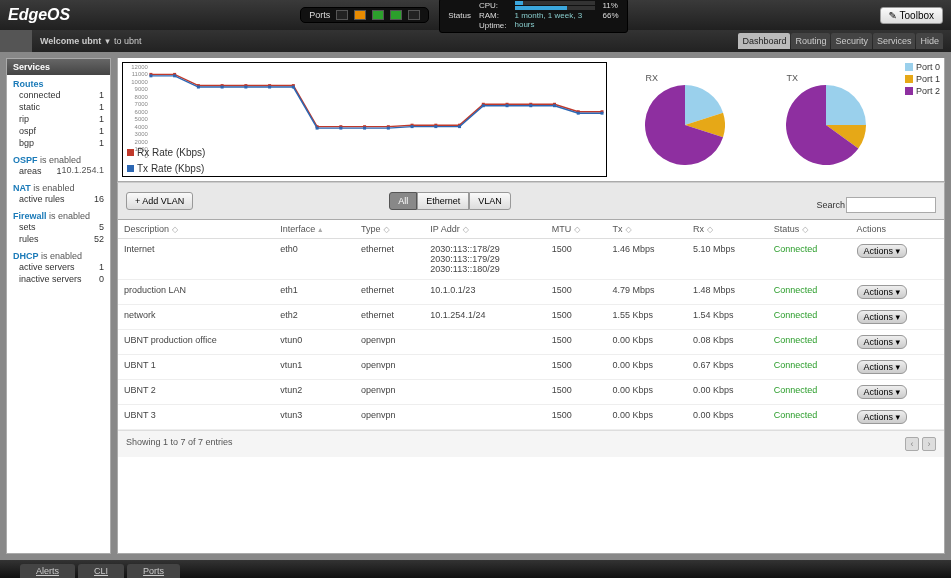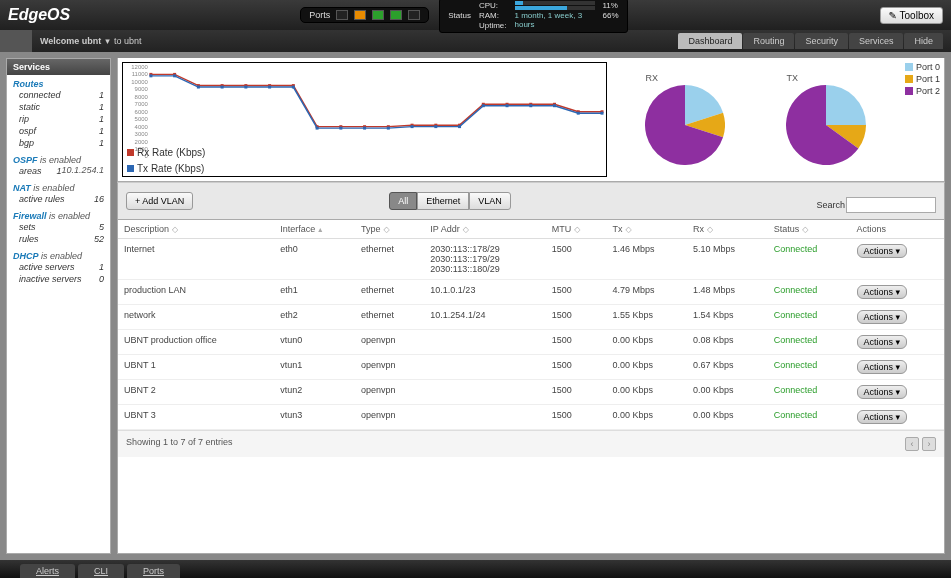--- a/index.html
+++ b/index.html
@@ -11,27 +11,27 @@
   .port-sq.on1 { background: #e68a00; }
   .port-sq.on2 { background: #2ca02c; }
   .status-box { margin-left: 10px; background: #111; border: 1px solid #000; border-radius: 3px; padding: 2px 8px; display: flex; align-items: center; gap: 8px; font-size: 8px; }
   .stat-col { display: flex; flex-direction: column; gap: 1px; }
   .bar-wrap { width: 80px; height: 4px; background: #333; }
   .bar-fill { height: 100%; background: #3ba7dd; }
   .bar-fill.ram { background: #3ba7dd; }
   .toolbox-btn { margin-left: auto; background: linear-gradient(#fafafa,#ddd); border: 1px solid #999; border-radius: 3px; padding: 2px 8px; font-size: 10px; cursor: pointer; }
   .welcome-bar { height: 22px; background: linear-gradient(#333,#222); display: flex; align-items: center; padding: 0 8px; color: #ccc; font-size: 9px; margin-left: 32px; }
   .welcome-bar .tabs { margin-left: auto; display: flex; gap: 1px; }
-  .wtab { padding: 3px 10px; background: #444; color: #ccc; border-radius: 2px 2px 0 0; font-size: 9px; cursor: pointer; }
+  .wtab { padding: 3px 4px; background: #444; color: #ccc; border-radius: 2px 2px 0 0; font-size: 9px; cursor: pointer; }
   .wtab.active { background: #bbb; color: #222; }
   .main { position: absolute; top: 52px; bottom: 18px; left: 0; right: 0; background: #888; padding: 6px; display: flex; gap: 6px; }
   .sidebar { width: 105px; background: #fff; border: 1px solid #aaa; }
   .sidebar-hdr { background: linear-gradient(#666,#444); color: #fff; font-size: 9px; padding: 3px 6px; font-weight: bold; }
   .sidebar-body { padding: 4px 6px; font-size: 9px; }
-  .svc-grp { margin-bottom: 6px; font-style: italic; }
+  .svc-grp { margin-bottom: 6px; }
   .svc-t { color: #1a7ab8; font-weight: bold; font-size: 9px; }
   .svc-row { display: flex; justify-content: space-between; padding-left: 6px; line-height: 12px; }
   .content { flex: 1; display: flex; flex-direction: column; gap: 0; }
   .if-hdr { background: linear-gradient(#666,#444); color: #fff; font-size: 9px; padding: 3px 8px; display: flex; justify-content: space-between; }
   .charts { background: #fff; border: 1px solid #aaa; border-top: none; height: 124px; display: flex; padding: 4px; gap: 8px; }
   .line-chart { flex: 0 0 485px; border: 1px solid #000; position: relative; background: #fff; }
   .pies { flex: 1; display: flex; justify-content: space-around; align-items: center; }
   .pie-wrap { text-align: center; }
   .pie-lbl { font-size: 9px; color: #555; margin-bottom: 2px; text-align: left; }
   .legend { font-size: 9px; }

